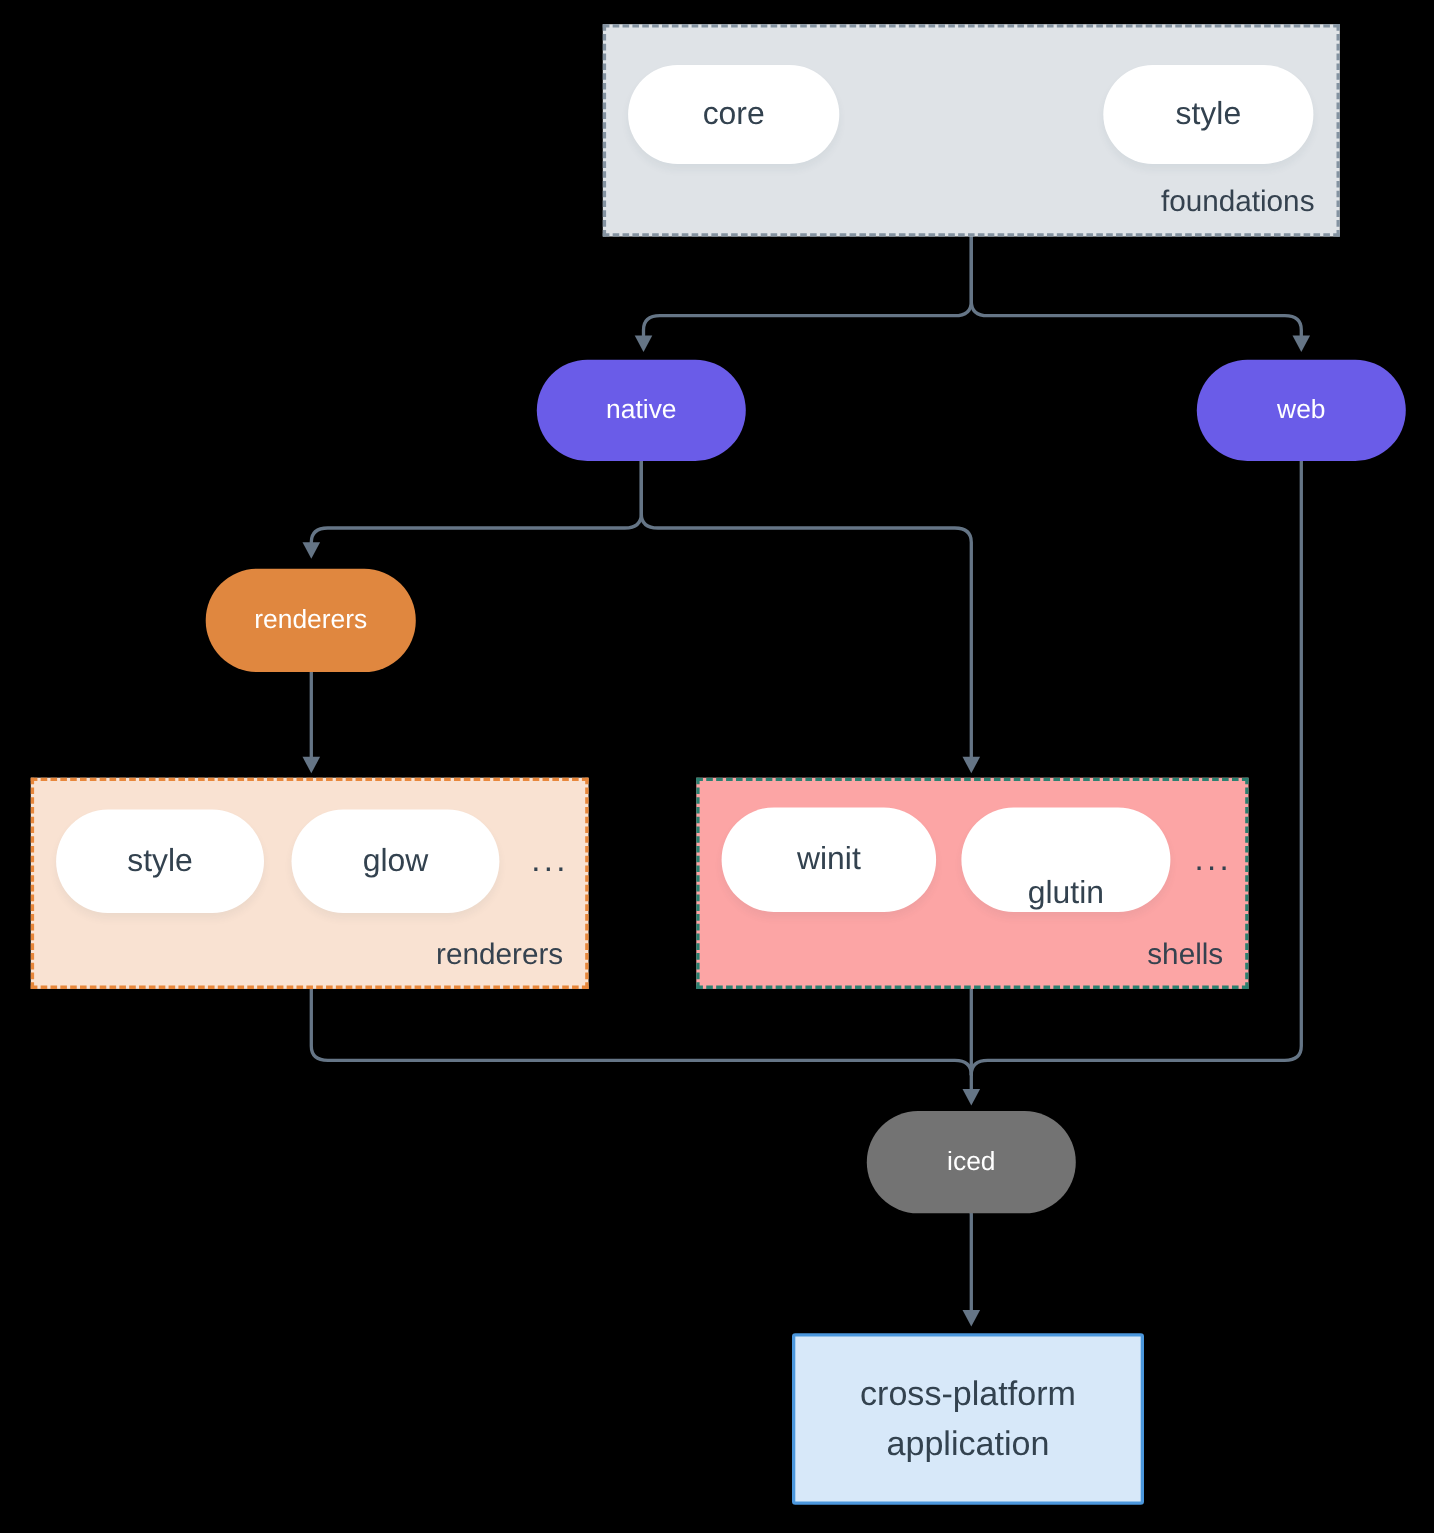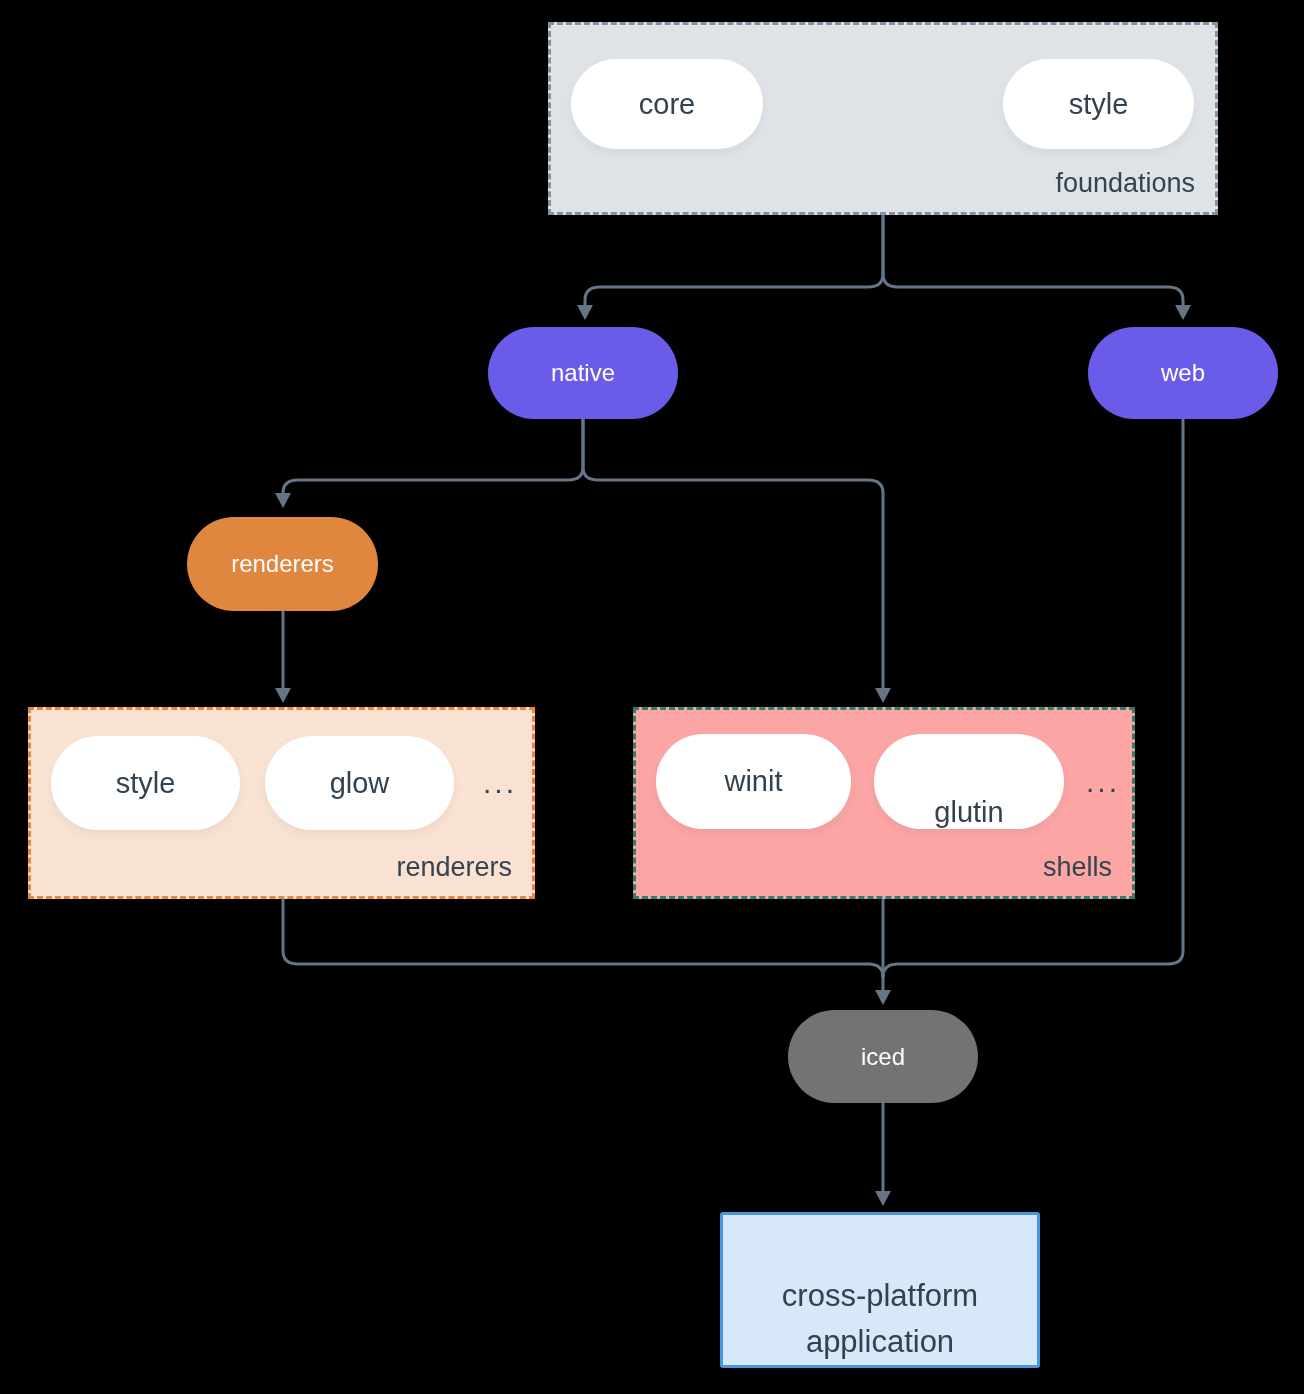--- a/index.html
+++ b/index.html
@@ -89,21 +89,21 @@
     position: absolute;
     left: 720px; top: 1212px;
     width: 320px; height: 156px;
     box-sizing: border-box;
     background: #d7e8f9;
     border: 3px solid #4b97dd;
     border-radius: 3px;
     display: flex;
     flex-direction: column;
     align-items: center;
-    justify-content: flex-end;
+    justify-content: center;
     font-size: 31px;
     line-height: 46px;
     color: #33424f;
     text-align: center;
   }
   
   .group-foundations .p1 { left: 20px;  top: 34px; width: 192px; height: 90px; }
   .group-foundations .p2 { left: 237px; top: 34px; width: 191px; height: 90px; }
   .group-foundations .p3 { left: 452px; top: 34px; width: 191px; height: 90px; }
   .group-renderers  .p1 { left: 20px;  top: 26px; width: 189px; height: 94px; }

